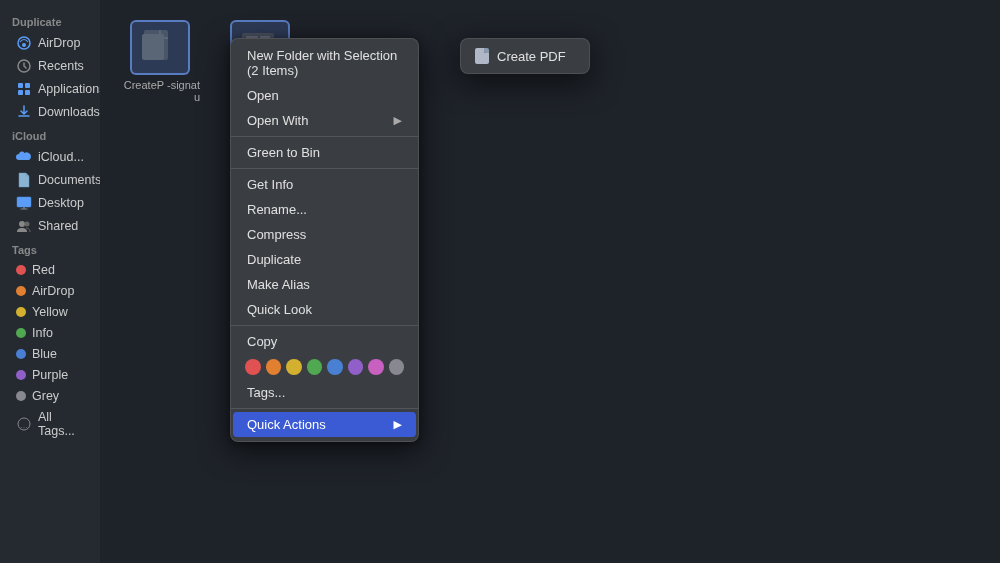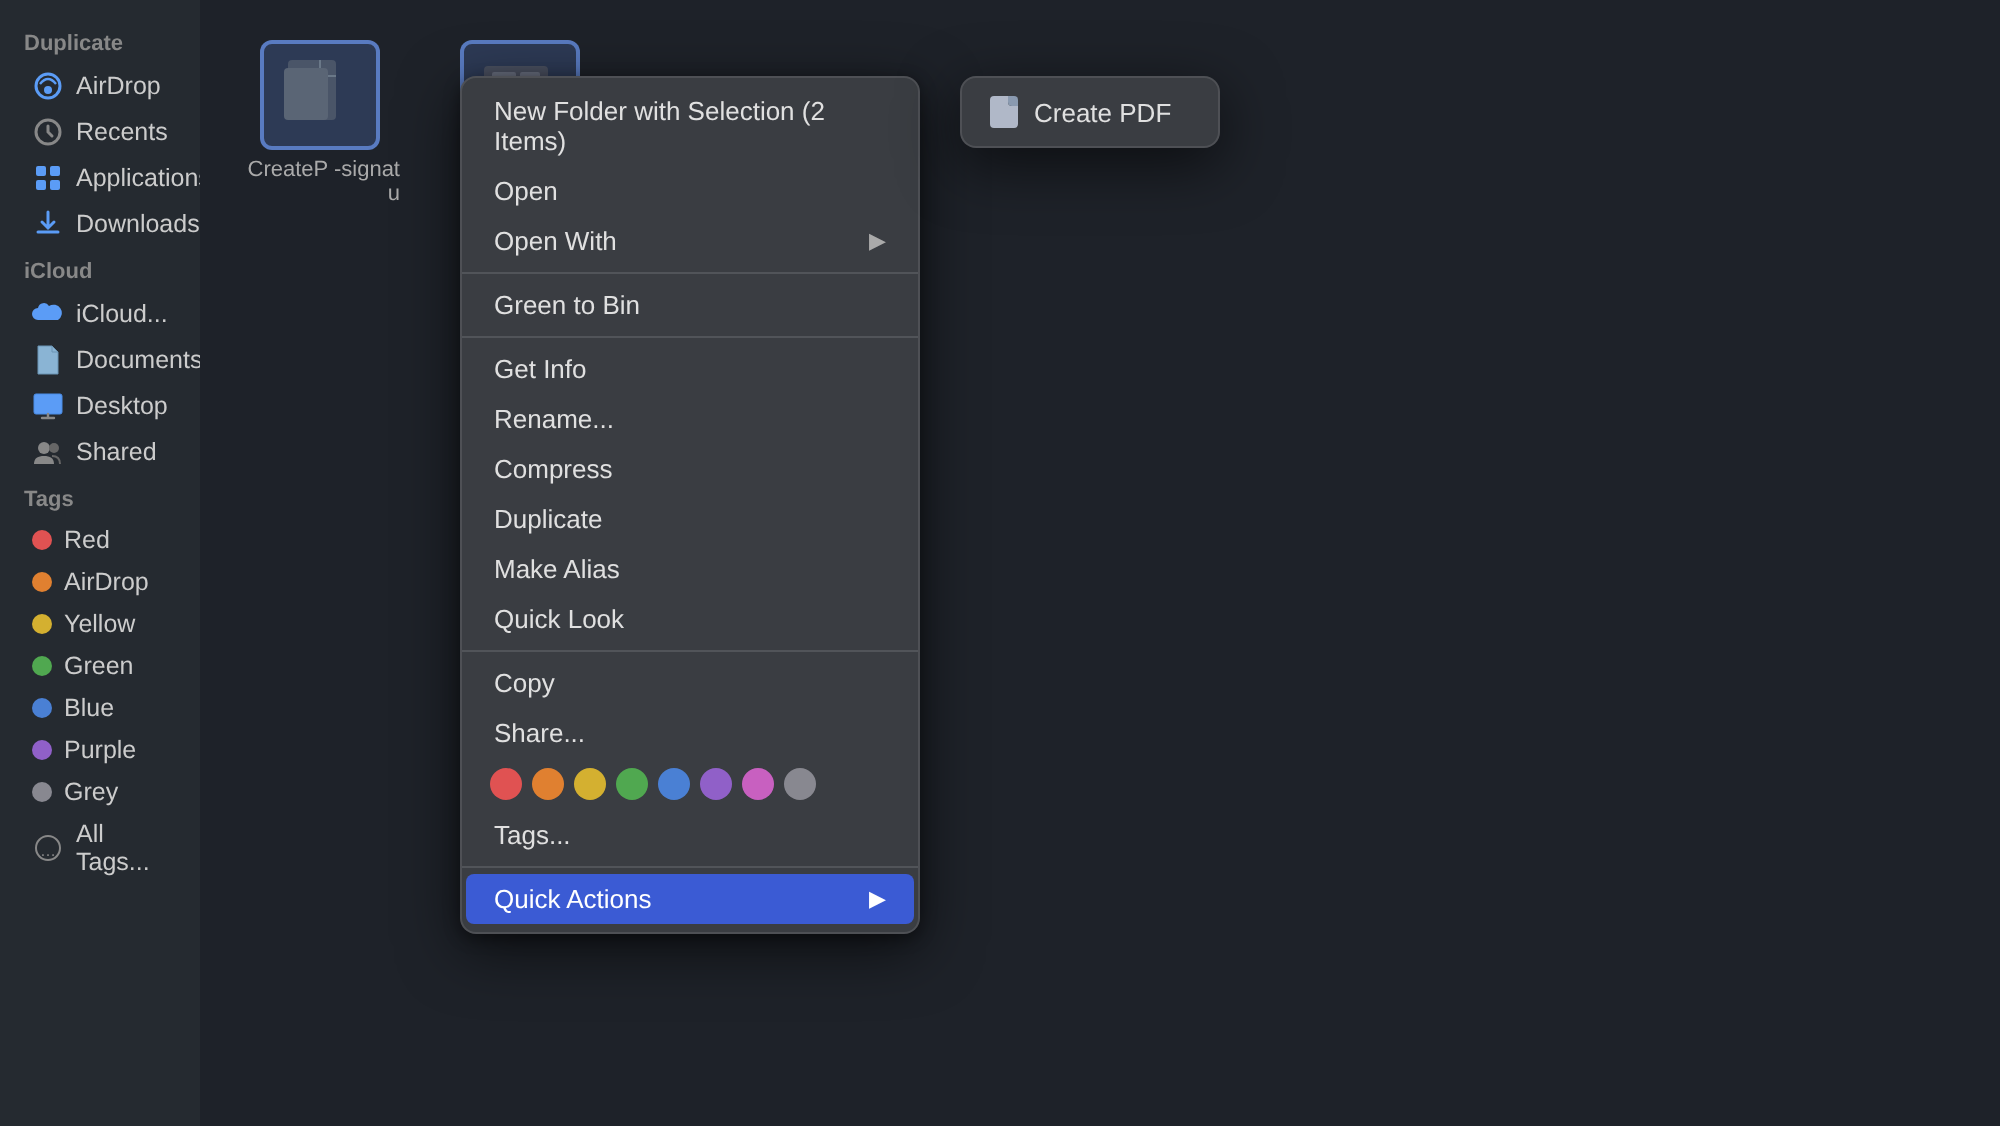--- a/index.html
+++ b/index.html
@@ -111,21 +111,21 @@
 
     
     .context-menu {
       position: absolute;
       top: 38px;
       left: 130px;
       background: #3a3d42;
       border-radius: 8px;
       box-shadow: 0 8px 30px rgba(0,0,0,0.6), 0 2px 8px rgba(0,0,0,0.4);
       padding: 4px 0;
-      width: 230px;
+      width: 189px;
       z-index: 100;
       border: 1px solid rgba(255,255,255,0.1);
     }
 
     .menu-item {
       padding: 5px 14px;
       cursor: pointer;
       display: flex;
       align-items: center;
       justify-content: space-between;
@@ -167,21 +167,21 @@
       height: 16px;
       border-radius: 50%;
       cursor: pointer;
       border: 1.5px solid transparent;
     }
 
     
     .submenu {
       position: absolute;
       top: 38px;
-      left: 380px;
+      left: 360px;
       background: #3a3d42;
       border-radius: 8px;
       box-shadow: 0 8px 30px rgba(0,0,0,0.6);
       padding: 4px 0;
       width: 130px;
       z-index: 101;
       border: 1px solid rgba(255,255,255,0.1);
     }
 
     .submenu-item {
@@ -316,21 +316,21 @@
   <div class="sidebar-item">
     <div class="tag-dot" style="background:#e08030;"></div>
     <span>AirDrop</span>
   </div>
   <div class="sidebar-item">
     <div class="tag-dot" style="background:#d4b030;"></div>
     <span>Yellow</span>
   </div>
   <div class="sidebar-item">
     <div class="tag-dot" style="background:#50a850;"></div>
-    <span>Green</span>
+    <span>Info</span>
   </div>
   <div class="sidebar-item">
     <div class="tag-dot" style="background:#4a80d4;"></div>
     <span>Blue</span>
   </div>
   <div class="sidebar-item">
     <div class="tag-dot" style="background:#9060c8;"></div>
     <span>Purple</span>
   </div>
   <div class="sidebar-item">
@@ -409,23 +409,20 @@
     <div class="menu-item">
       <span>Make Alias</span>
     </div>
     <div class="menu-item">
       <span>Quick Look</span>
     </div>
     <div class="menu-separator"></div>
     <div class="menu-item">
       <span>Copy</span>
     </div>
-    <div class="menu-item">
-      <span>Share...</span>
-    </div>
 
     <div class="tags-row">
       <div class="tag-circle" style="background:#e05252"></div>
       <div class="tag-circle" style="background:#e08030"></div>
       <div class="tag-circle" style="background:#d4b030"></div>
       <div class="tag-circle" style="background:#50a850"></div>
       <div class="tag-circle" style="background:#4a80d4"></div>
       <div class="tag-circle" style="background:#9060c8"></div>
       <div class="tag-circle" style="background:#c860c0"></div>
       <div class="tag-circle" style="background:#888890"></div>

